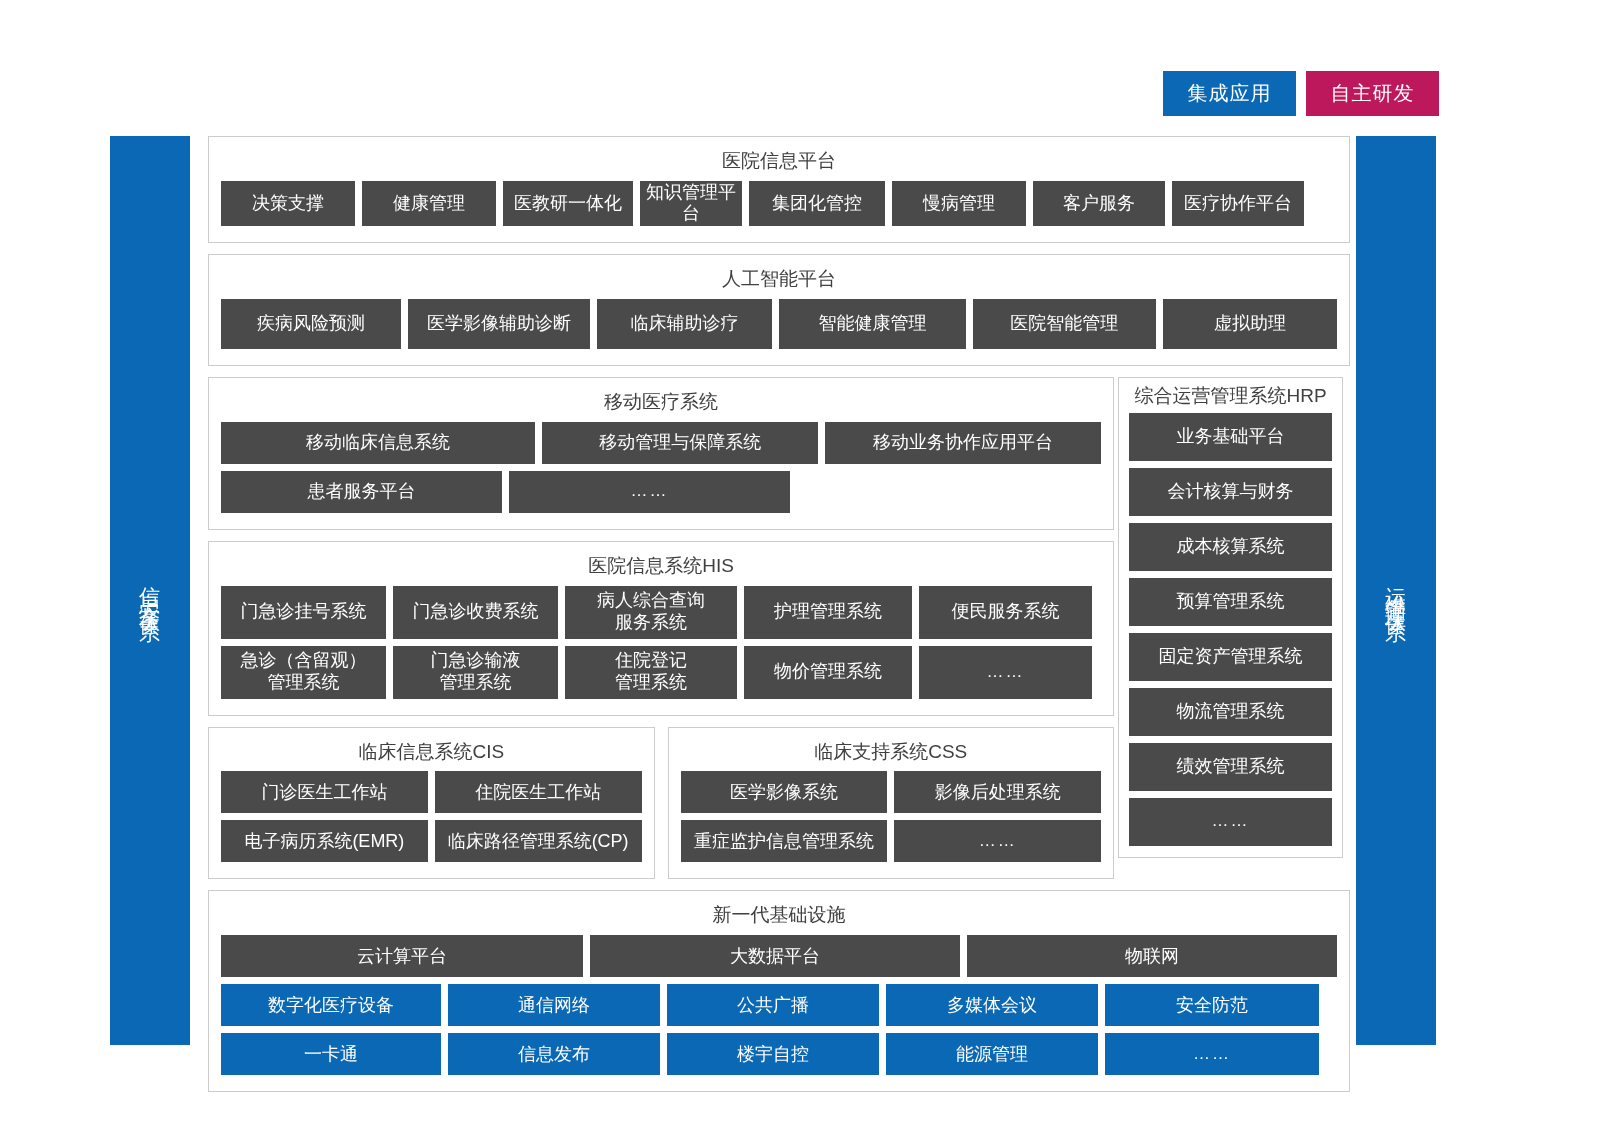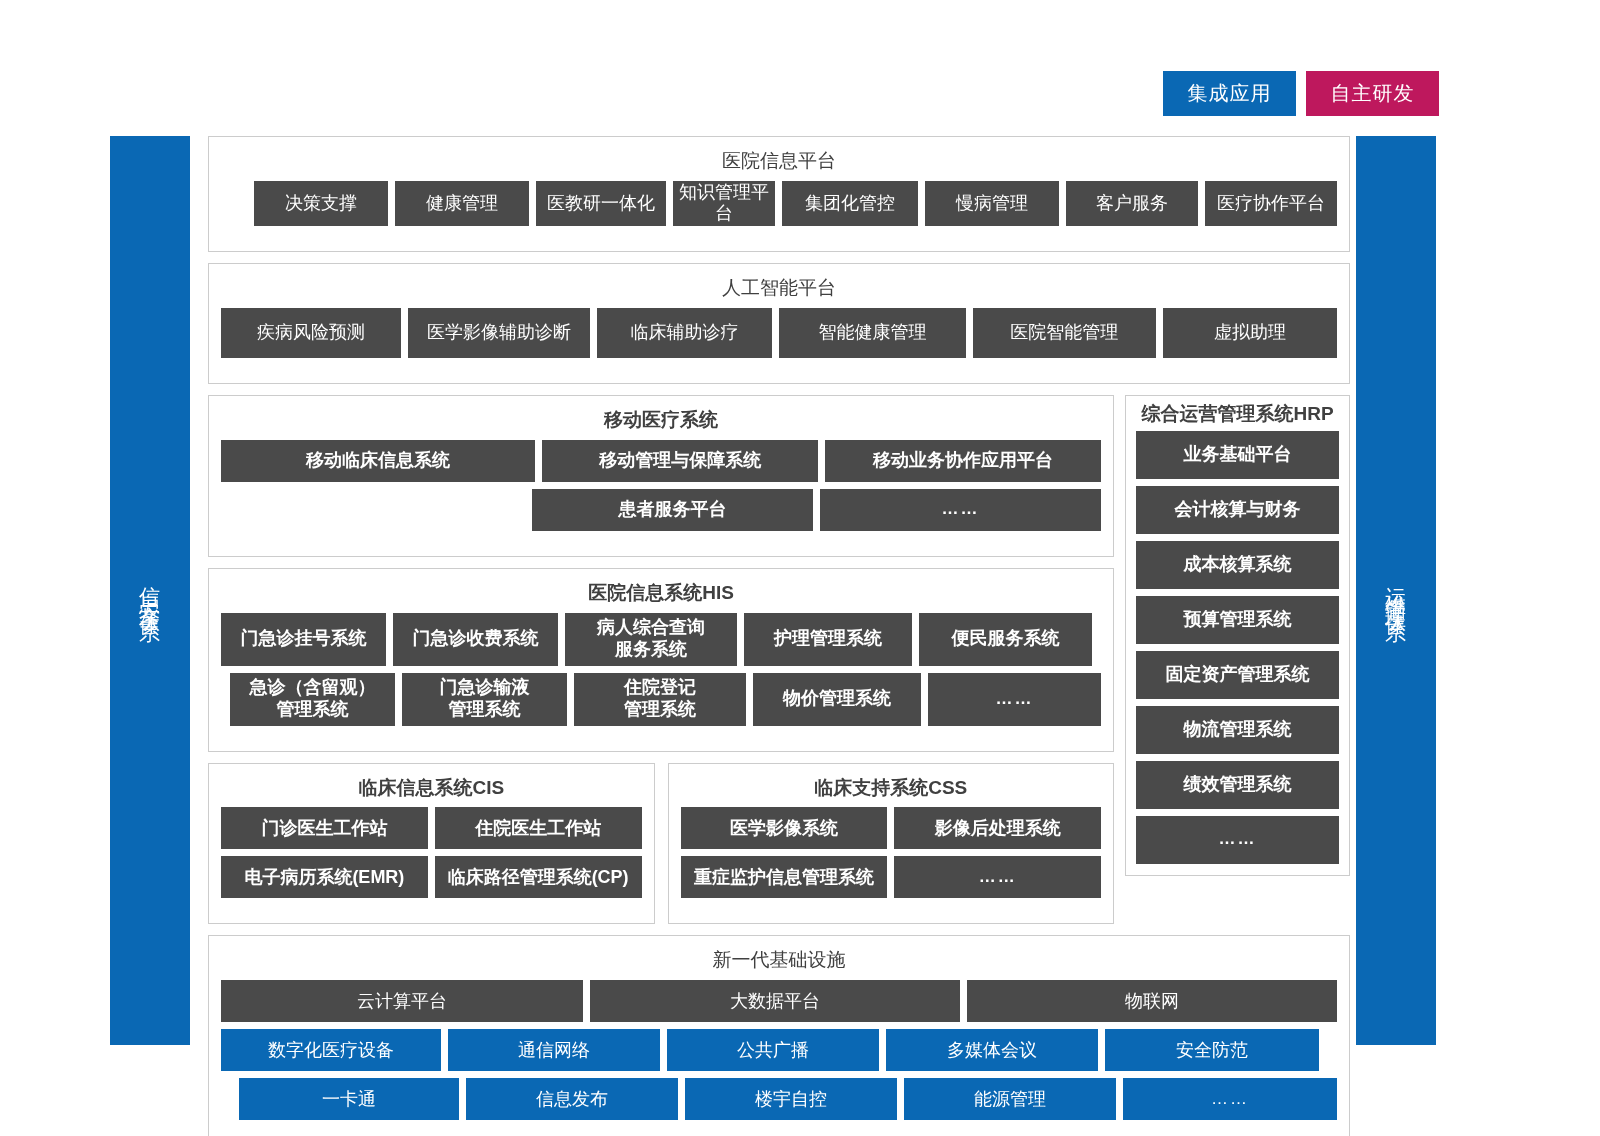--- a/index.html
+++ b/index.html
@@ -39,39 +39,39 @@
 
   .panel {
     border: 1px solid #cccccc; background: #ffffff;
     padding: 10px 12px 12px 12px; margin-bottom: 11px;
   }
   .panel-title {
     text-align: center; font-size: 19px; color: #404040;
     padding: 4px 0 9px 0; line-height: 1.1;
   }
   .row { display: flex; gap: 7px; margin-bottom: 7px; }
-  .row:last-child { margin-bottom: 13px; justify-content: flex-end; }
+  .row:last-child { margin-bottom: 4px; }
 
   .box {
     background: #4a4a4a; color: #ffffff;
     display: flex; align-items: center; justify-content: center;
     text-align: center; font-size: 18px; line-height: 1.2;
     padding: 4px 6px; white-space: pre-line;
   }
   .box.blue { background: #0a68b4; }
   .box.dots { letter-spacing: 2px; font-size: 17px; }
 
   .h45 { height: 45px; }
   .h48 { height: 48px; }
   .h50 { height: 50px; }
   .h53 { height: 53px; }
   .h42 { height: 42px; }
 
   
-  .mid { display: flex; gap: 11px; align-items: flex-start; font-weight: bold; }
+  .mid { display: flex; gap: 4px; align-items: flex-start; }
   .mid-left { width: 906px; }
   .mid-right { width: 225px; }
 
   .hrp-panel { border: 1px solid #cccccc; padding: 4px 10px 11px 10px; }
   .hrp-item { margin-bottom: 7px; }
   .hrp-item:last-child { margin-bottom: 0; }
 
   .twocol { display: flex; gap: 13px; }
   .twocol > .panel { flex: 1; margin-bottom: 0; }
 </style>

